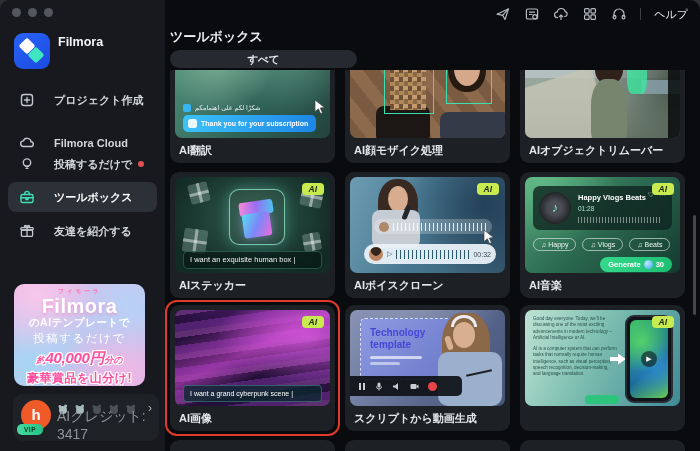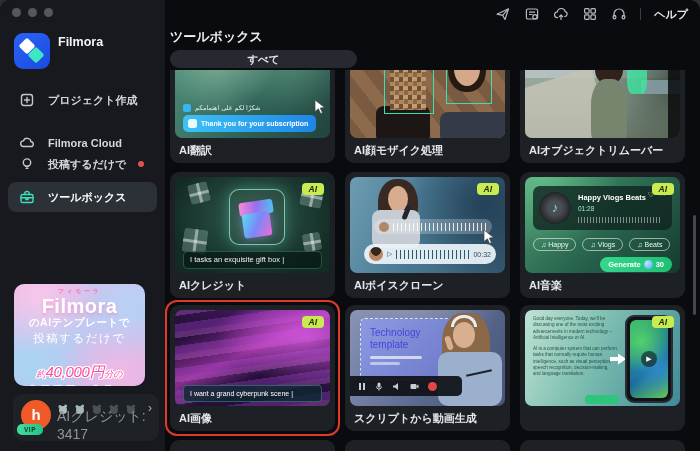--- a/index.html
+++ b/index.html
@@ -8,39 +8,39 @@
 
   
   .sidebar { position:absolute; left:0; top:0; bottom:0; width:165px; background:#17191e; }
   .dots { position:absolute; left:12px; top:8px; display:flex; gap:7px; }
   .dots span { width:9px; height:9px; border-radius:50%; background:#54575d; }
   .logo { position:absolute; left:14px; top:33px; width:36px; height:36px; border-radius:9px;
           background:linear-gradient(145deg,#2a63f5,#1b4ae0); overflow:hidden; }
   .logo .d1 { position:absolute; left:7px; top:7px; width:12px; height:12px; background:#fff; transform:rotate(45deg); border-radius:2px;}
   .logo .d2 { position:absolute; left:16px; top:16px; width:12px; height:12px; background:#3fe6c2; transform:rotate(45deg); border-radius:2px;}
   .brand { position:absolute; left:58px; top:34px; color:#f2f4f6; font-size:12.5px; font-weight:700; line-height:1.3; }
-  .nav-item { position:absolute; left:8px; width:149px; height:30px; border-radius:8px; display:flex; align-items:center; gap:13px; padding-left:11px; color:#d3d6db; font-size:11px; font-weight:700; }
+  .nav-item { position:absolute; left:8px; width:149px; height:30px; border-radius:8px; display:flex; align-items:center; gap:19px; padding-left:11px; color:#d3d6db; font-size:11px; font-weight:700; }
   .nav-item.active { background:#2c3037; color:#ffffff; }
   .nav-item svg { flex:0 0 auto; }
   .reddot { position:absolute; right:13px; top:12px; width:6px; height:6px; border-radius:50%; background:#e05252; }
 
   
   .promo { position:absolute; left:14px; top:284px; width:131px; height:102px; border-radius:10px; overflow:hidden; text-align:center; color:#fff;
     background:
       radial-gradient(circle at 18% 12%, rgba(250,200,235,.9), transparent 42%),
       radial-gradient(circle at 86% 18%, rgba(185,210,246,.9), transparent 40%),
       radial-gradient(circle at 82% 86%, rgba(243,185,228,.9), transparent 45%),
       radial-gradient(circle at 12% 82%, rgba(168,214,242,.95), transparent 50%),
       linear-gradient(160deg,#e9b7e7,#b9c9f1 50%,#d9afe9); }
   .promo-ruby { font-size:6px; color:#ff6fae; font-weight:700; letter-spacing:2.5px; margin-top:3px; }
   .promo-brand { font-size:20px; font-weight:900; line-height:1.02; letter-spacing:.5px; text-shadow:0 2px 3px rgba(250,130,190,.55); }
   .promo-l2 { font-size:10.5px; font-weight:800; letter-spacing:.5px; }
   .promo-l3 { font-size:11.5px; font-weight:400; letter-spacing:1.5px; margin-top:1px;text-align:center; }
   .outline-w { text-shadow:-1px -1px 0 #fff,1px -1px 0 #fff,-1px 1px 0 #fff,1px 1px 0 #fff,0 -1px 0 #fff,0 1px 0 #fff,-1px 0 0 #fff,1px 0 0 #fff; }
-  .promo-amt { margin-top:17px; color:#ff4d9e; font-weight:400; font-style:italic; font-size:9px; }
+  .promo-amt { margin-top:3px; color:#ff4d9e; font-weight:700; font-style:italic; font-size:9px; }
   .promo-amt .big { font-size:15px; letter-spacing:-.3px; }
   .promo-l5 { margin-top:2px; font-size:12px; font-weight:900; color:#ff4d9e; letter-spacing:.5px; }
 
   
   .usercard { position:absolute; left:13px; top:394px; width:146px; height:47px; border-radius:10px; background:#1e2126; }
   .avatar { position:absolute; left:8px; top:6px; width:30px; height:30px; border-radius:50%; background:#f05a28; color:#fff; font-size:15px; font-weight:700; text-align:center; line-height:30px; }
   .vip { position:absolute; left:4px; top:30px; width:26px; height:11px; border-radius:5px; background:linear-gradient(90deg,#45dba0,#23c284); color:#093823; font-size:6.5px; font-weight:900; text-align:center; line-height:11px; letter-spacing:.5px; }
   .minis { position:absolute; left:44px; top:9px; display:flex; gap:5px; align-items:center; }
   .chev { position:absolute; right:7px; top:7px; color:#aab0b6; font-size:12px; }
   .credits { position:absolute; left:44px; top:14px; color:#8e949b; font-size:14px; }
@@ -53,21 +53,21 @@
   .card-label { position:absolute; left:9px; top:101px; height:18px; line-height:25px; color:#e4e7ea; font-size:11px; font-weight:700; white-space:nowrap; }
   .thumb { position:absolute; left:5px; right:5px; top:5px; height:96px; border-radius:7px; overflow:hidden; }
   .ai-badge { position:absolute; top:6px; right:6px; background:#c8ec4f; color:#1f260a; font-size:8.5px; font-weight:900; font-style:italic; padding:1px 7px; border-radius:4px; z-index:5; }
   .stub { position:absolute; width:165px; height:11px; background:#1d2025; border-radius:9px 9px 0 0; }
   .hl-red { position:absolute; left:0; top:230px; width:175px; height:136px; border:2px solid #e03a2a; border-radius:12px; }
   .scrollbar { position:absolute; left:693px; top:215px; width:3px; height:100px; border-radius:2px; background:#44484e; }
 
   
   .topbar { position:absolute; right:12px; top:5px; display:flex; align-items:center; gap:13px; height:18px; }
   .topbar .divider { width:1px; height:12px; background:#3b3f45; }
-  .help { color:#e7e9ec; font-size:11px; font-weight:700; }
+  .help { color:#e7e9ec; font-size:11px; font-weight:400; }
 
   
   .t-translate { background:
       radial-gradient(circle at 28% 15%, rgba(180,220,190,.55), transparent 42%),
       radial-gradient(circle at 75% 8%, rgba(140,205,175,.45), transparent 45%),
       linear-gradient(120deg,#4f8f7a,#2e5f55 60%,#22443d); }
   .ar-line { position:absolute; left:8px; top:62px; display:flex; align-items:center; gap:4px; color:rgba(255,255,255,.88); font-size:6.5px; }
   .ar-ico { width:8px; height:8px; border-radius:2px; background:#35b6f0; }
   .sub-banner { position:absolute; left:8px; top:73px; right:14px; height:17px; border-radius:5px; background:linear-gradient(90deg,#3cc2f8,#1e86e6); display:flex; align-items:center; gap:4px; padding:0 5px; color:#fff; font-size:7px; font-weight:700; white-space:nowrap; }
   .sub-ico { width:9px; height:9px; border-radius:2.5px; background:rgba(255,255,255,.9); flex:0 0 auto; }
@@ -145,21 +145,21 @@
       linear-gradient(205deg, rgba(120,40,160,.6), transparent 52%),
       repeating-linear-gradient(172deg, rgba(225,115,238,.28) 0 6px, rgba(28,10,48,.45) 6px 14px, rgba(150,58,196,.35) 14px 22px),
       #2a1440; }
   .prompt-bar2 { position:absolute; left:8px; right:8px; top:75px; height:17px; border-radius:4px; background:rgba(12,40,48,.8); border:1px solid rgba(130,220,230,.3); color:#fff; font-size:7px; line-height:15px; padding-left:6px; white-space:nowrap; overflow:hidden; }
 
   
   .t-rec { background:
       radial-gradient(circle at 50% -30%, rgba(255,255,255,.25), transparent 55%),
       linear-gradient(120deg,#8893b5,#59678d 60%,#47557b); }
   .slide8 { position:absolute; left:10px; top:8px; width:100px; height:62px; border:1.5px dashed rgba(255,255,255,.75); border-radius:5px; background:linear-gradient(135deg,#8d9ae2,#6a78c8); padding:8px 0 0 9px; }
-  .slide8 .ttl { color:#4646d6; font-size:10px; font-weight:400; line-height:1.15; }
+  .slide8 .ttl { color:#4646d6; font-size:10px; font-weight:700; line-height:1.15; }
   .slide8 .ln { width:52px; height:3px; background:rgba(255,255,255,.65); margin-top:6px; border-radius:2px; }
   .slide8 .ln2 { width:30px; height:3px; background:rgba(255,255,255,.5); margin-top:3px; border-radius:2px; }
   .hair8 { position:absolute; left:92px; top:3px; width:48px; height:72px; border-radius:40%; background:#8a6848; }
   .face8 { position:absolute; left:103px; top:12px; width:22px; height:26px; border-radius:50%; background:#d8b090; }
   .band8 { position:absolute; left:101px; top:5px; width:26px; height:12px; border:3px solid #ececf0; border-bottom:none; border-radius:12px 12px 0 0; }
   .body8 { position:absolute; left:88px; top:42px; width:64px; height:54px; border-radius:10px; background:#9ab0cc; }
   .hand8 { position:absolute; left:96px; top:26px; width:6px; height:14px; border-radius:3px; background:#d8b090; transform:rotate(-18deg); }
   .pen8 { position:absolute; left:116px; top:62px; width:26px; height:2px; background:#1e2126; transform:rotate(-12deg); }
   .recbar { position:absolute; left:0; top:66px; width:112px; height:20px; border-radius:0 5px 5px 0; background:rgba(15,17,23,.93); display:flex; align-items:center; gap:9px; padding:0 8px; }
   .recdot { width:9px; height:9px; border-radius:50%; background:#e64545; }
@@ -218,20 +218,28 @@
         </svg>
       <span>投稿するだけで</span>
       <span class="reddot"></span>
     </div>
     <div class="nav-item active" style="top:182px">
       <svg width="16" height="16" viewBox="0 0 16 16" fill="none" stroke="#3fe0b8" stroke-width="1.4" stroke-linecap="round">
           <rect x="2" y="5.5" width="12" height="8" rx="1.6"></rect>
           <path d="M5.8 5.5v-.9a2.2 2.2 0 014.4 0v.9M2 8.8h12M7 8.8v1.7h2V8.8"></path>
         </svg>
       <span>ツールボックス</span>
+    </div>
+    <div class="nav-item" style="top:216px">
+      <svg width="16" height="16" viewBox="0 0 16 16" fill="none" stroke="#c3c7cd" stroke-width="1.3" stroke-linecap="round">
+          <rect x="2.4" y="7" width="11.2" height="6.4" rx="1.2"></rect>
+          <rect x="1.9" y="4.6" width="12.2" height="2.4" rx=".8"></rect>
+          <path d="M8 4.6v8.8M8 4.4C8 3 6.8 2.2 5.9 2.6c-1 .4-.7 1.8 2.1 1.8zm0 0c0-1.4 1.2-2.2 2.1-1.8 1 .4.7 1.8-2.1 1.8z"></path>
+        </svg>
+      <span>友達を紹介する</span>
     </div>
 
     <div class="promo">
       <div class="promo-ruby">フィモーラ</div>
       <div class="promo-brand">Filmora</div>
       <div class="promo-l2">のAIテンプレートで</div>
       <div class="promo-l3">投稿するだけで</div>
       <div class="promo-amt outline-w"><span>約</span><span class="big">40,000円</span><span>分の</span></div>
       <div class="promo-l5 outline-w">豪華賞品を山分け!</div>
     </div>
@@ -351,24 +359,24 @@
 
     <div class="card" style="left:5px; top:102px">
       <div class="thumb t-sticker">
         <div class="gbox" style="left:14px;top:6px;width:20px;height:20px;transform:rotate(-14deg)"></div>
         <div class="gbox" style="left:126px;top:8px;width:22px;height:22px;transform:rotate(12deg)"></div>
         <div class="gbox" style="left:8px;top:52px;width:24px;height:24px;transform:rotate(8deg)"></div>
         <div class="gbox" style="left:128px;top:56px;width:18px;height:18px;transform:rotate(-10deg)"></div>
         <div class="gframe"></div>
         <div class="glid"></div>
         <div class="gbody"></div>
-        <div class="prompt-bar">I tasks an exquisite gift box |</div>
+        <div class="prompt-bar">I want an exquisite human box |</div>
         <div class="ai-badge">AI</div>
       </div>
-      <div class="card-label">AIクレジット</div>
+      <div class="card-label">AIステッカー</div>
     </div>
 
     <div class="card" style="left:180px; top:102px">
       <div class="thumb t-voice">
         <div class="hair5"></div>
         <div class="face5"></div>
         <div class="coat5"></div>
         <div class="mic5"></div>
         <div class="pill1">
           <span class="av5a"></span>

